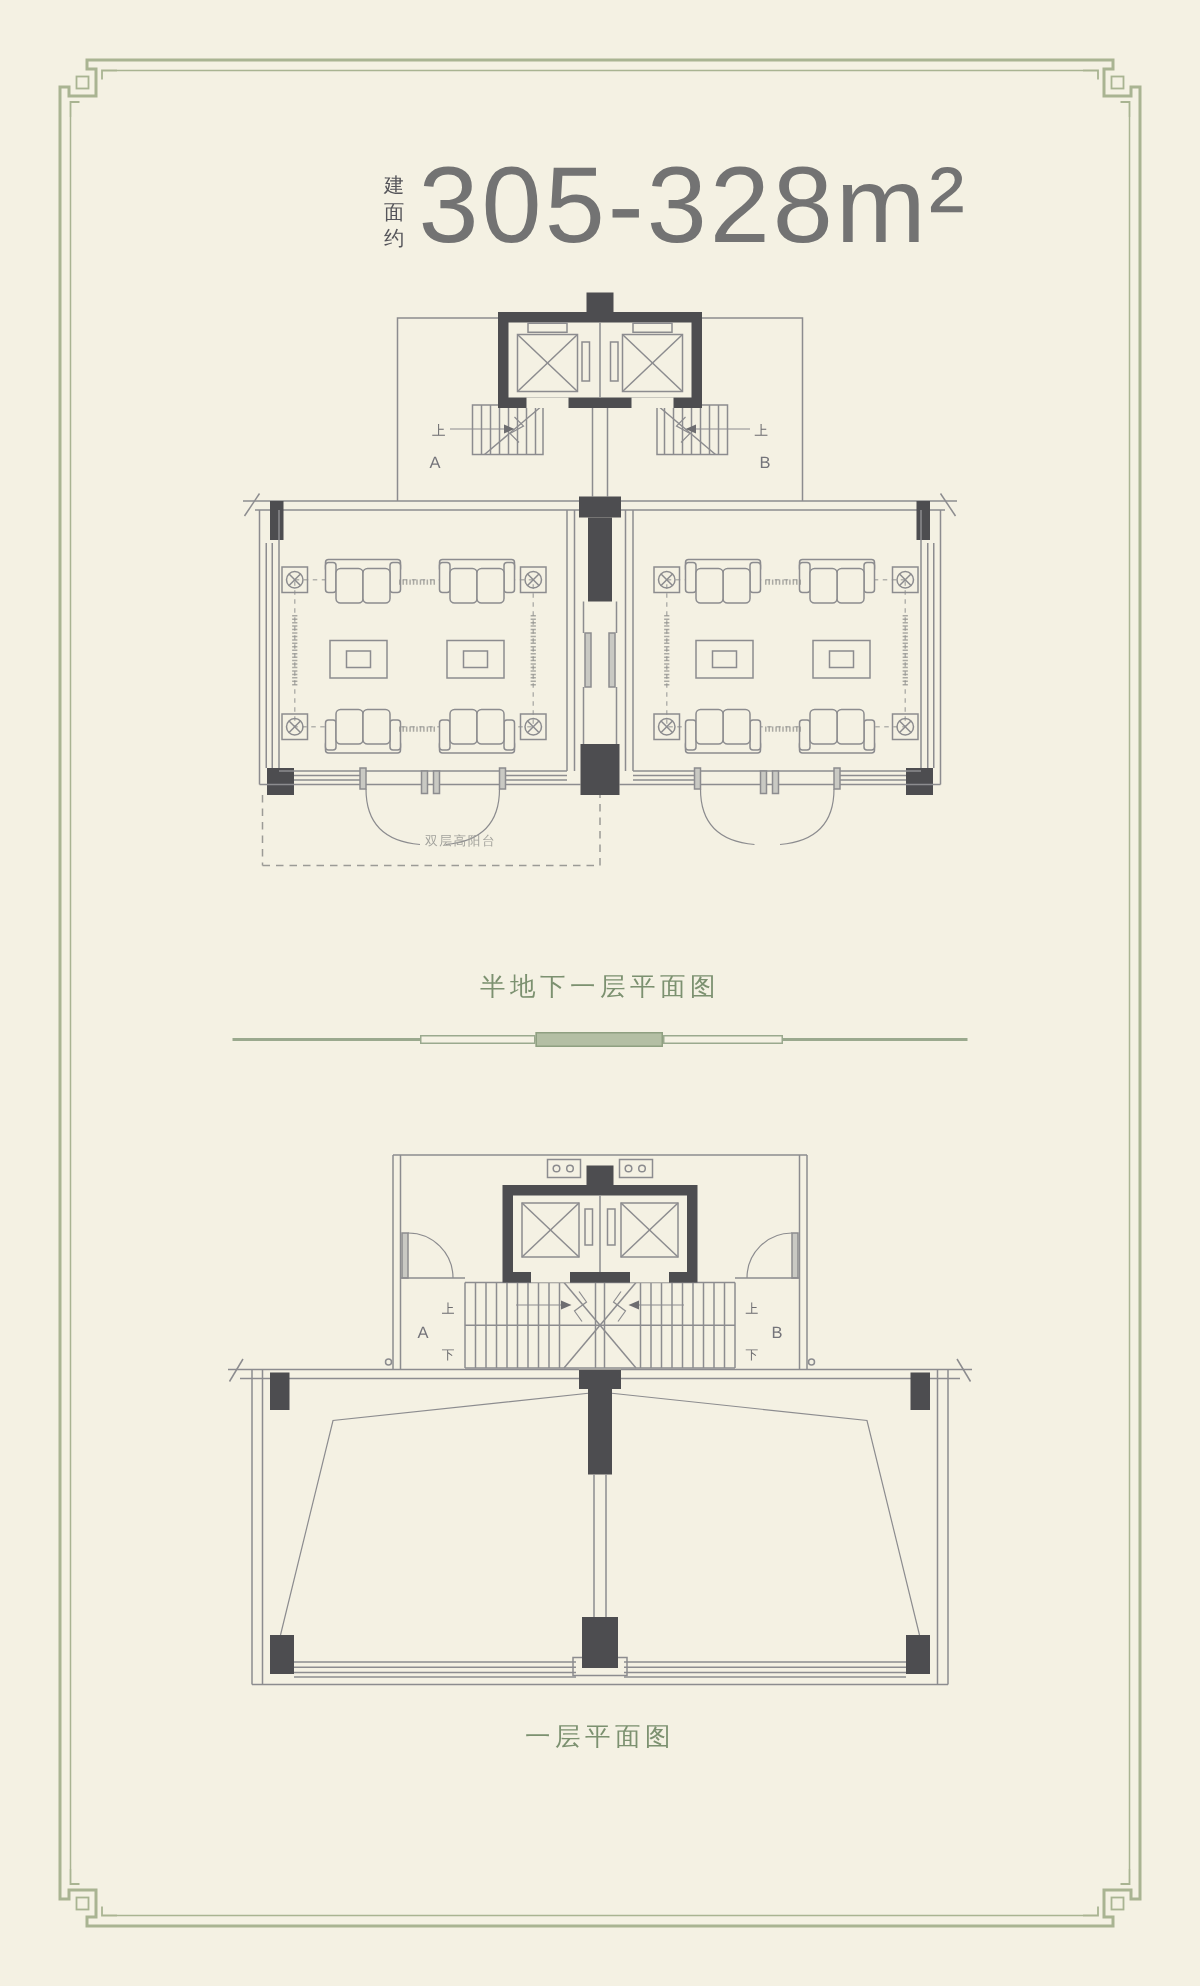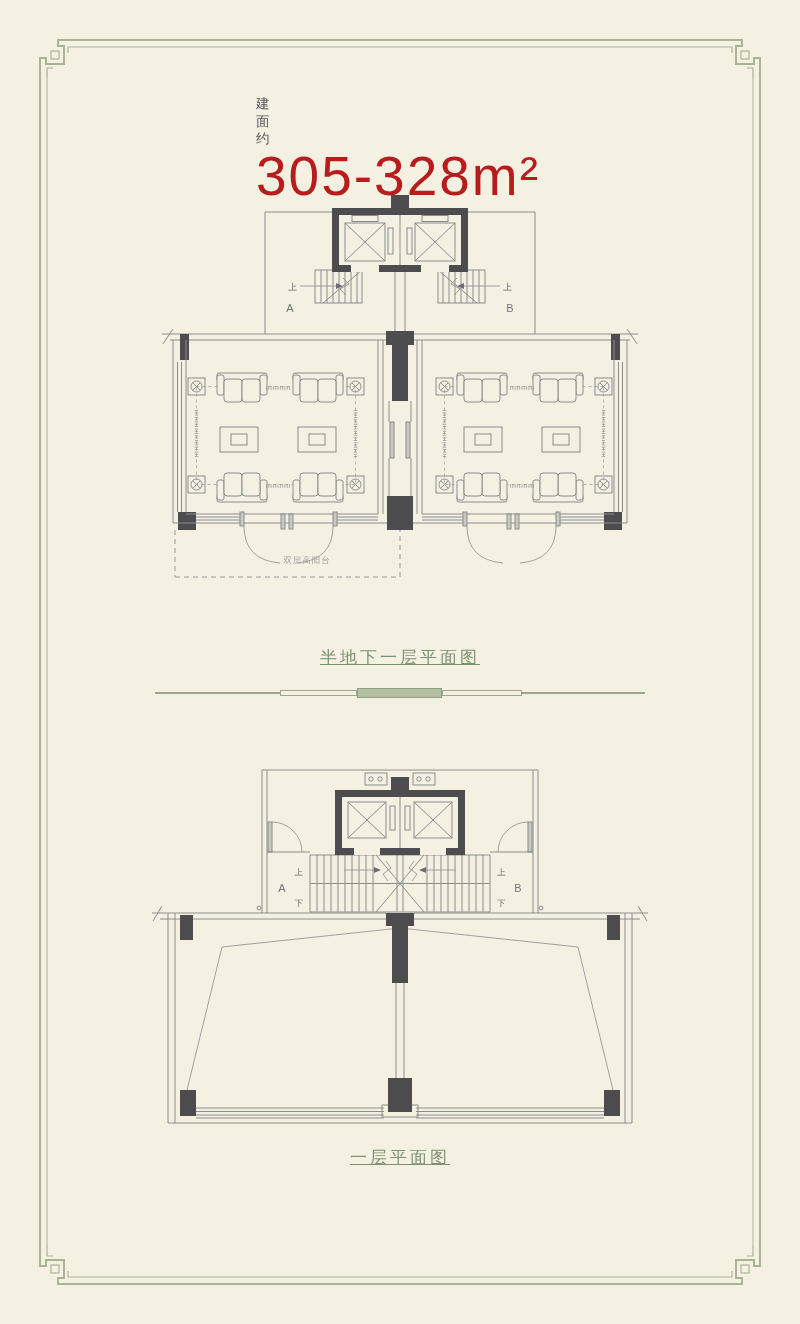--- a/index.html
+++ b/index.html
@@ -3,33 +3,33 @@
 <meta charset="utf-8">
 <style>
   html,body{margin:0;padding:0;}
   body{
     width:800px;height:1324px;position:relative;overflow:hidden;
     background:#f4f1e3;
     font-family:"Liberation Sans",sans-serif;
   }
   .abs{position:absolute;}
   
-  .title-block{left:256px;top:88px;display:flex;align-items:flex-start;flex-direction:column;}
+  .title-block{left:256px;top:100px;display:flex;align-items:center;}
   .area-prefix{
     width:16px;font-size:13.5px;line-height:1.3;letter-spacing:0;
     color:#55555a;margin-top:7px;margin-right:7px;word-break:break-all;
   }
   .area-value{
-    font-size:55px;line-height:1.05;color:#b91c1c;letter-spacing:2px;
+    font-size:72px;line-height:1.05;color:#737373;letter-spacing:2px;
     font-weight:400;
   }
   
   .plan-caption{
     left:0;width:800px;text-align:center;
-    font-size:17px;letter-spacing:3px;color:#7c9170;text-decoration:underline;
+    font-size:17px;letter-spacing:3px;color:#7c9170;
   }
   .caption-1{top:646px;}
   .caption-2{top:1146px;}
   
   .divider{left:155px;top:688px;width:490px;height:10px;}
   .divider .dv-line{position:absolute;left:0;top:4px;width:490px;height:1.5px;background:#9aa98e;}
   .divider .dv-capsule{position:absolute;top:2px;height:4px;border:1px solid #9aa98e;background:#f4f1e3;}
   .divider .dv-cap-left{left:125px;width:75px;}
   .divider .dv-cap-right{left:287px;width:78px;}
   .divider .dv-center{position:absolute;left:202px;top:0;width:83px;height:8px;background:#b4bfa4;border:1px solid #8fa081;}

